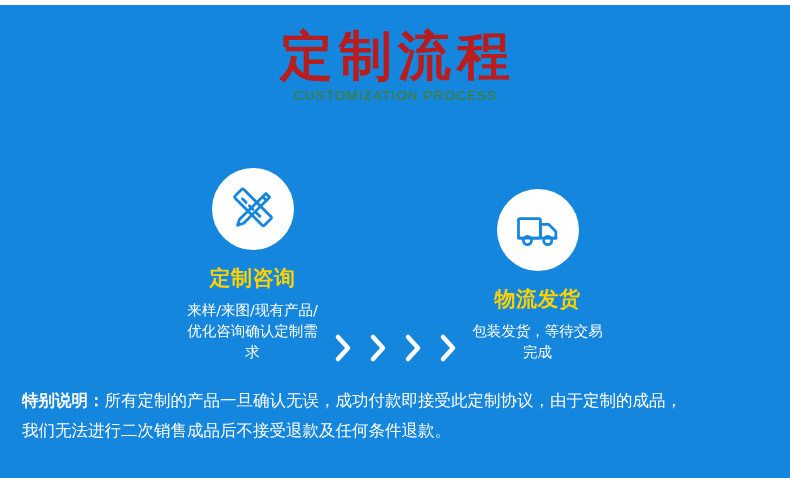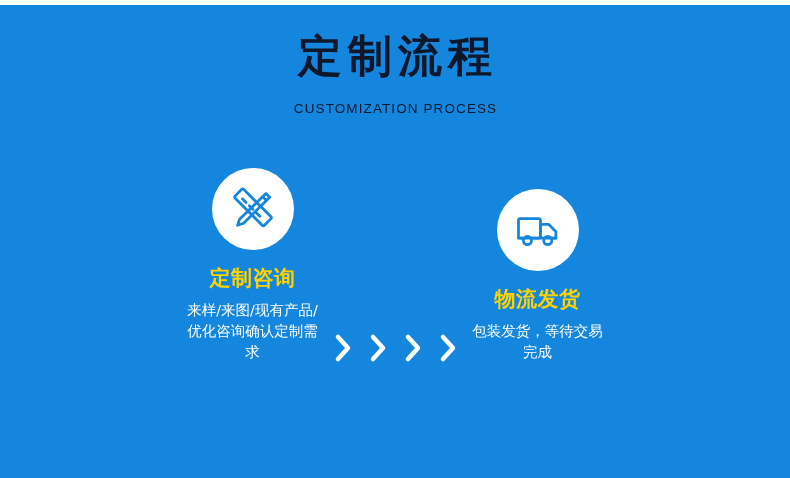--- a/index.html
+++ b/index.html
@@ -31,33 +31,33 @@
   
   .title-wrap {
     position: absolute;
     left: 0;
     top: 33px;
     width: 790px;
     text-align: center;
     z-index: 5;
   }
   .main-title {
-    font-size: 44px;
+    font-size: 53px;
     line-height: 46px;
     font-weight: bold;
-    color: #0f172a;
+    color: #b91c1c;
     letter-spacing: 6px;
     text-indent: 6px;
     font-family: "DejaVu Sans", "Liberation Sans", sans-serif;
   }
   .sub-title {
-    margin-top: 22px;
+    margin-top: 9px;
     font-size: 13.5px;
     line-height: 16px;
-    color: #0f172a;
+    color: #4d7c0f;
     letter-spacing: 1.1px;
     text-indent: 1.1px;
     font-family: "Liberation Sans", sans-serif;
   }
 
   
   .steps {
     position: absolute;
     left: 0;
     top: 148px;
@@ -227,15 +227,17 @@
           </svg>
         </span>
       </div>
       <div class="step-title">物流发货</div>
       <div class="step-desc">包装发货，等待交易完成</div>
     </div>
 
   </div>
 
   <div class="note">
+    <span class="note-line"><b>特别说明：</b><span>所有定制的产品一旦确认无误，成功付款即接受此定制协议，由于定制的成品，</span></span>
+    <span class="note-line">我们无法进行二次销售成品后不接受退款及任何条件退款。</span>
   </div>
 
 </div>
 
 </body></html>

